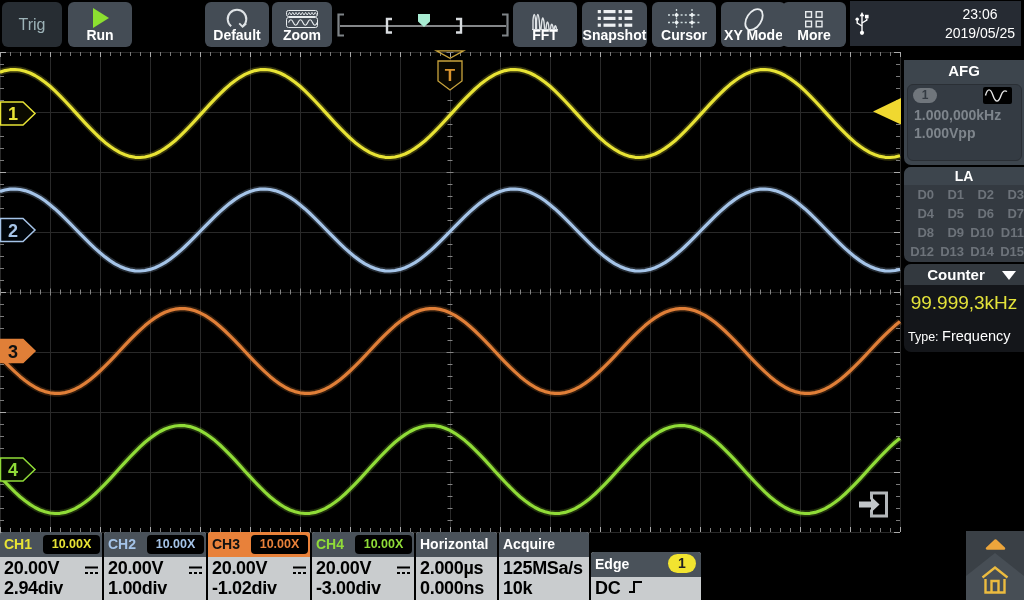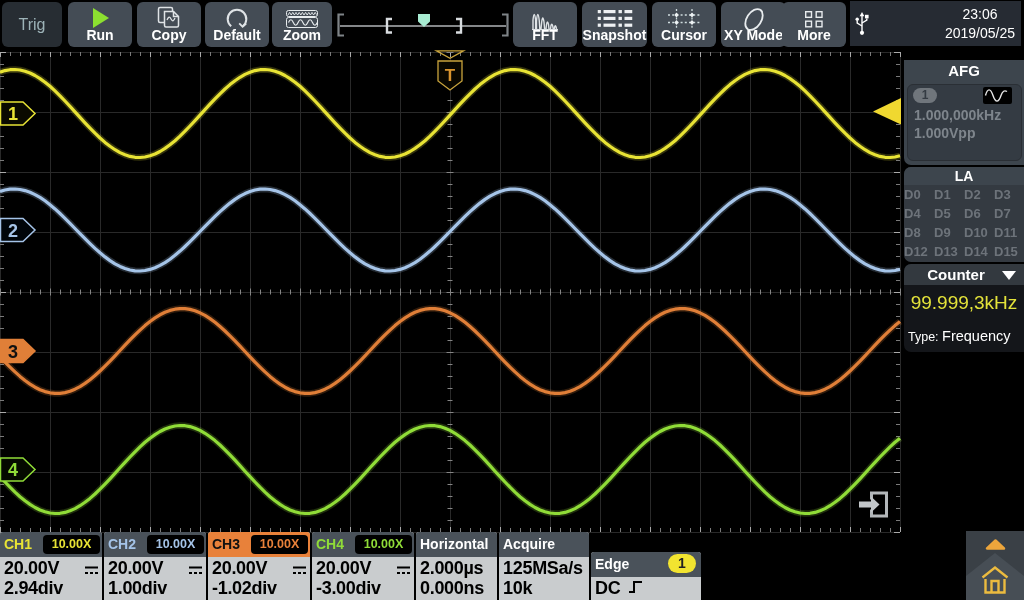--- a/index.html
+++ b/index.html
@@ -24,21 +24,21 @@
 #afg { top:60px; height:105px; background:#3d454d; border-radius:7px 0 0 7px; }
 #afg .inner { position:absolute; left:3px; top:24px; width:115px; height:77px;
   background:#343b43; border:1px solid #2a2f35; border-radius:6px; }
 #afg .badge { position:absolute; left:5px; top:3px; width:24px; height:15px; background:#70767c;
   border-radius:8px; color:#343b43; font-size:12px; font-weight:bold; text-align:center; line-height:15px; }
 #afg .sine { position:absolute; right:9px; top:2px; width:29px; height:17px; background:#000; border-radius:2px; }
 #afg .ln { position:absolute; left:6px; color:#7e858c; font-size:14px; font-weight:bold; }
 #la { top:167px; height:95px; background:#343a41; border-radius:7px 0 0 7px; overflow:hidden; }
 #la .phead { height:18px; line-height:18px; font-size:14px; }
 #la table { width:100%; border-collapse:collapse; }
-#la td { color:#6d737a; font-size:13px; font-weight:bold; text-align:left; height:19px;margin-left:16px; }
+#la td { color:#6d737a; font-size:13px; font-weight:bold; text-align:right; height:19px;margin-left:16px; }
 #counter { top:264px; height:88px; background:#14161a; border-radius:7px 0 0 7px; overflow:hidden; }
 #counter .phead { height:21px; line-height:21px; font-size:15px; background:#33393f; padding-right:16px; }
 #counter .freq { position:absolute; top:28px; width:100%; text-align:center; color:#e3e23a; font-size:19px; }
 #counter .typ { position:absolute; top:64px; left:4px; color:#fff; font-size:13px; }
 
 .blk { position:absolute; top:532px; height:68px; background:#c9ccce; border-radius:3px 3px 0 0; overflow:hidden;}
 .bhead { position:absolute; top:0; left:0; width:100%; height:25px; background:#4a525a;
   font-size:14px; font-weight:bold; line-height:25px; }
 .bhead .nm { position:absolute; left:4px; }
 .badge10 { position:absolute; right:2px; top:3px; width:57px; height:19px; background:#000;
@@ -52,29 +52,20 @@
 </head>
 <body>
 <div id="page">
 
 <div id="trig">Trig</div>
 <div class="btn" style="left:68px; width:64px;">
   <svg width="24" height="24" viewBox="0 0 24 24">
         <polygon points="5,2 21,12 5,22" fill="#8ce030"></polygon>
       </svg>
   <div class="lbl">Run</div>
-</div>
-<div class="btn" style="left:137px; width:64px;">
-  <svg width="24" height="22" viewBox="0 0 24 22" fill="none" stroke="#dfe3e6" stroke-width="1.5">
-    <rect x="1.5" y="1.5" width="14" height="15" rx="1.5"></rect>
-    <path d="M7.5 5.5 h9 l5 5 v9 a1.5 1.5 0 0 1 -1.5 1.5 h-11 a1.5 1.5 0 0 1 -1.5 -1.5 z" fill="#444c55"></path>
-    <path d="M16.5 5.5 v5 h5"></path>
-    <path d="M10 14 q2-5 4-1 t4 -1" stroke-width="1.3"></path>
-  </svg>
-  <div class="lbl">Copy</div>
 </div>
 <div class="btn" style="left:205px; width:64px;padding-left:8px;">
   <svg width="26" height="26" viewBox="0 0 26 26" fill="none" stroke="#dfe3e6" stroke-width="2">
     <path d="M7.2 20.3 A9.3 9.3 0 1 1 18.8 20.3"></path>
     <path d="M22.2 17.5 L18.6 20.7 L15.2 17.3" stroke-width="1.8"></path>
   </svg>
   <div class="lbl">Default</div>
 </div>
 <div class="btn" style="left:272px; width:60px;">
   <svg style="top:8px;" width="32" height="18" viewBox="0 0 32 18" fill="none" stroke="#e8ecee" stroke-width="1">

